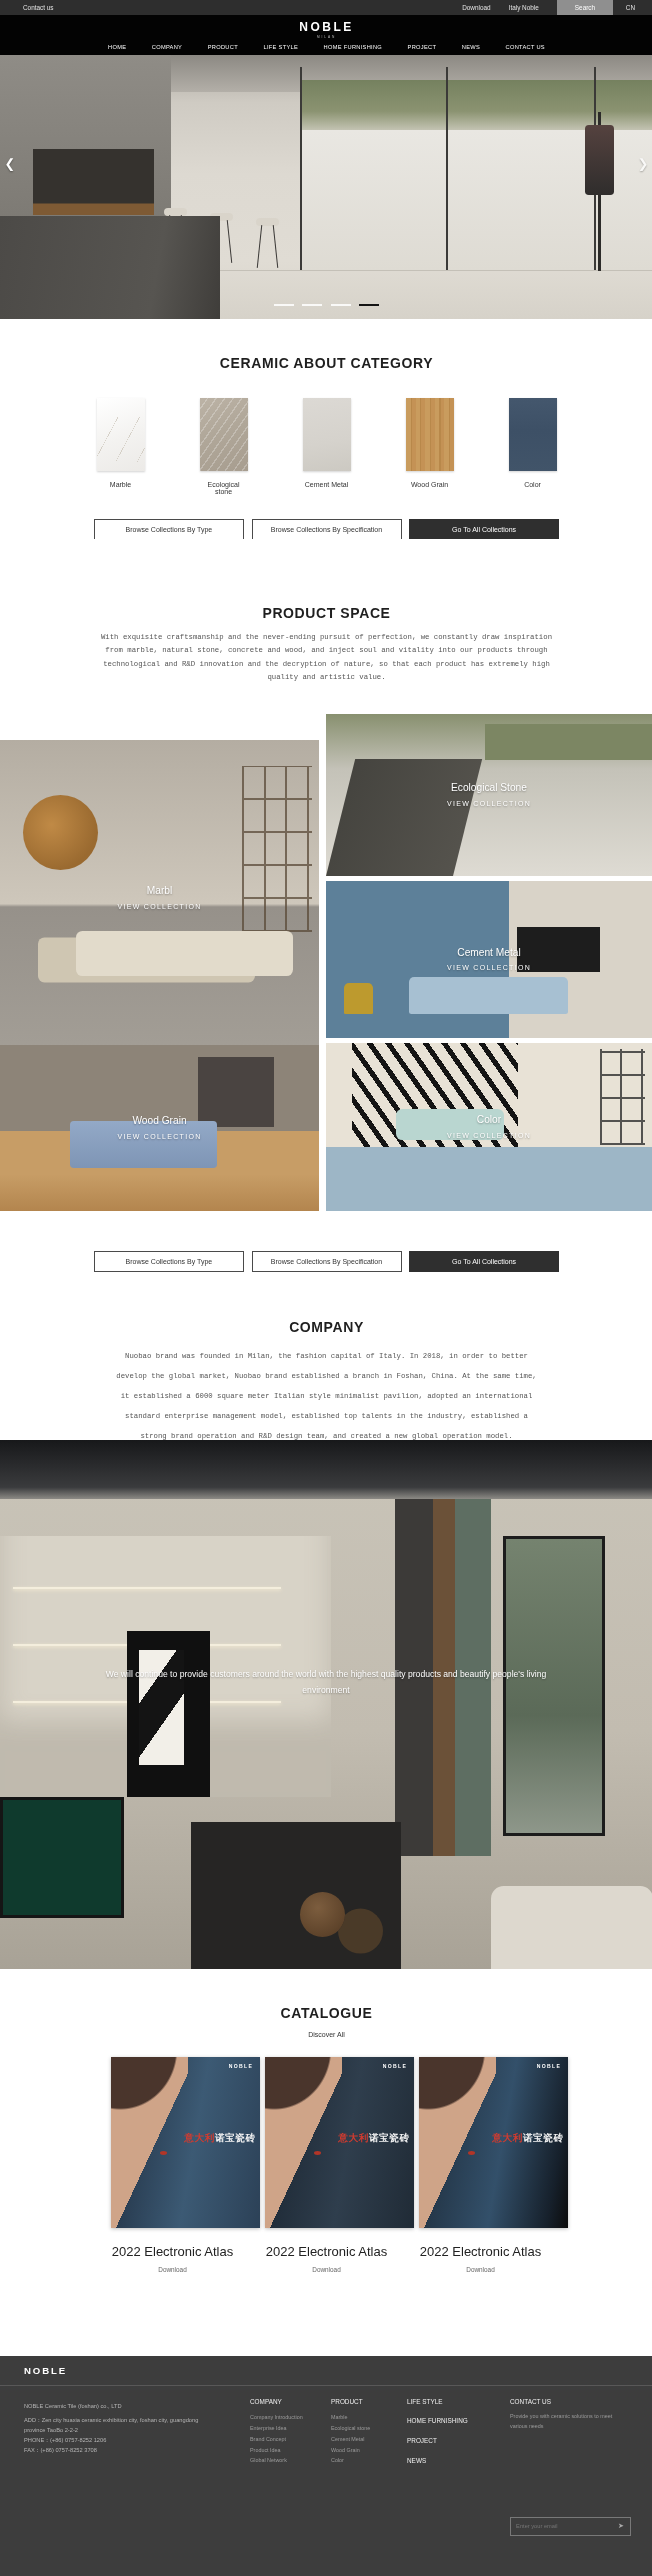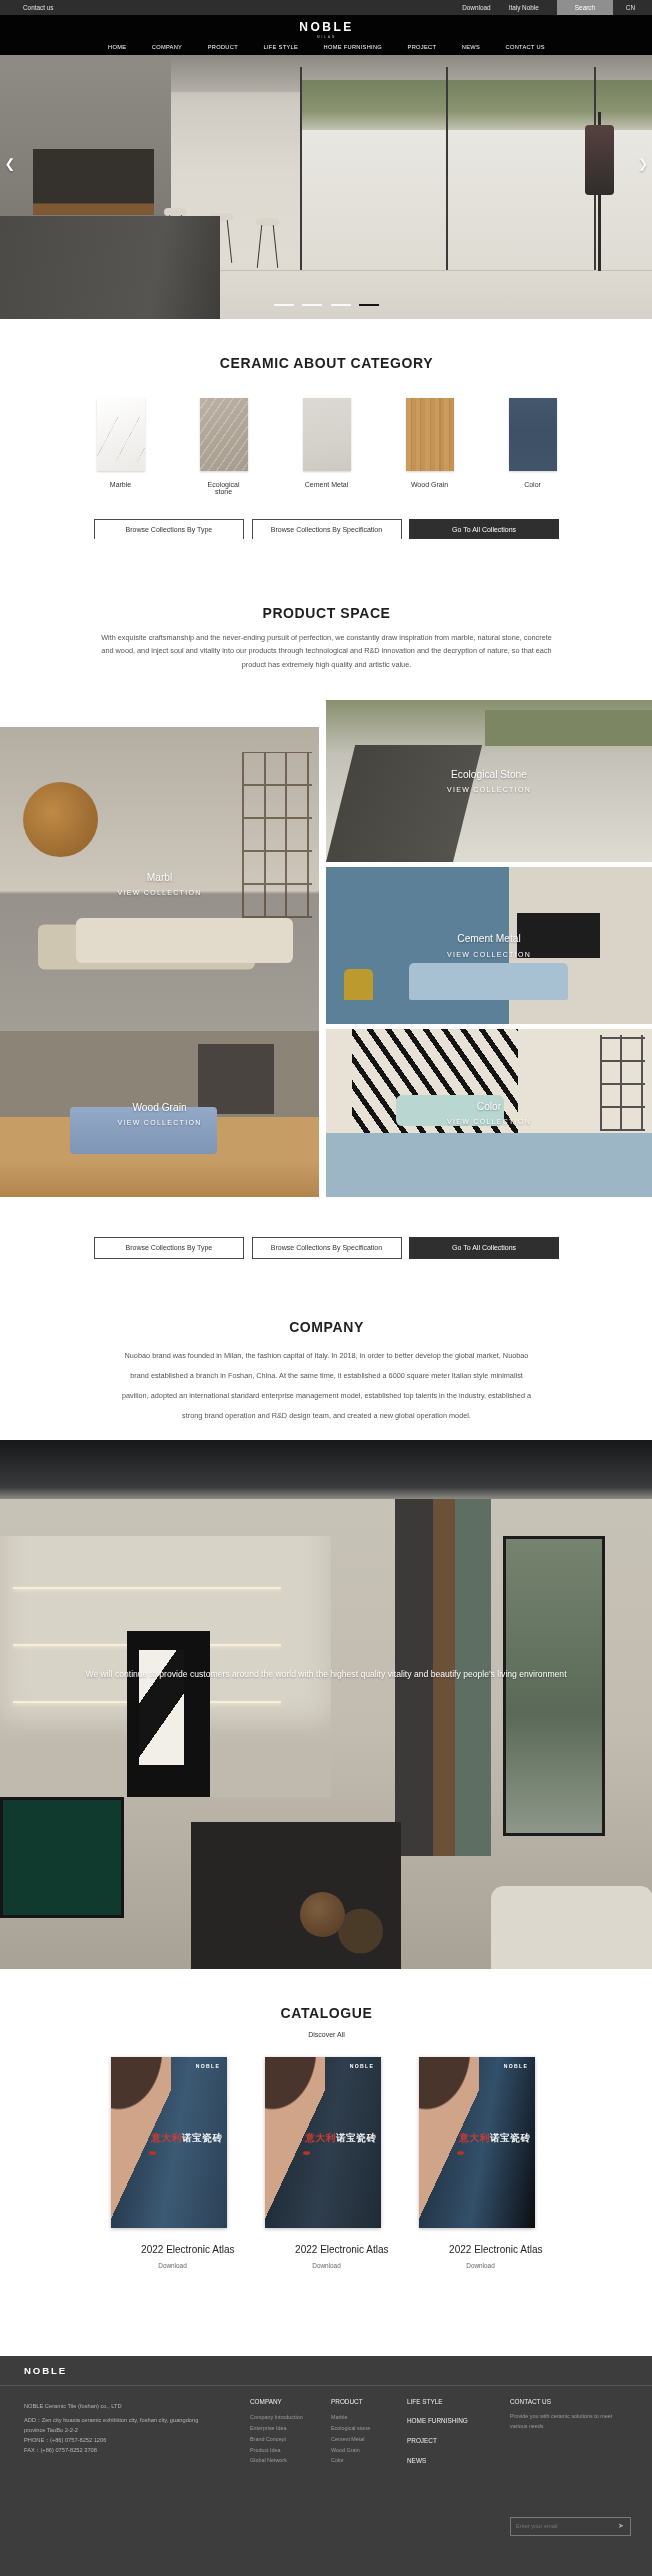--- a/index.html
+++ b/index.html
@@ -40,21 +40,21 @@
   .stool .leg.l { left:3.2px; transform:rotate(6deg); } .stool .leg.r { right:3.2px; transform:rotate(-6deg); }
   .h-floorline { position:absolute; left:171px; top:215px; width:482px; height:1.3px; background:#c4c0b7; }
   .chev { position:absolute; top:101px; color:#fff; font-size:12.7px; cursor:pointer; text-shadow:0 0.6px 1.9px rgba(0,0,0,.4); }
   .chev.left { left:4.5px; } .chev.right { right:4.5px; opacity:.75; }
   .dashes { position:absolute; left:0; right:0; top:249px; display:flex; justify-content:center; gap:8.3px; }
   .dash { width:20px; height:1.9px; background:rgba(255,255,255,.85); cursor:pointer; }
   .dash.active { background:#141414; }
 
   
   .sec-title { text-align:center; font-size:14px; font-weight:bold; color:#1f1f1f; letter-spacing:0.6px; }
-  .sec-para { text-align:center; font-size:7.3px; color:#555; }
+  .sec-para { text-align:center; font-size:7.3px; color:#555;font-family:Liberation Mono, monospace; }
   .btn-row { display:flex; justify-content:center; gap:7.6px; }
   .btn { width:150px; height:21.7px; display:flex; align-items:center; justify-content:center;
          background:#fff; border:0.6px solid #4a4a4a; font-size:7px; color:#333; cursor:pointer; font-family:inherit; }
   .btn.dark { background:#2f2f2f; border-color:#2f2f2f; color:#fff; }
 
   
   .sec-category { height:220px; overflow:hidden; padding-top:36px; }
   .tiles { margin-top:27px; display:flex; justify-content:center; gap:55px; }
   .tile { width:48px; text-align:center; cursor:pointer; }
   .swatch { width:48px; height:73px; position:relative; overflow:hidden; box-shadow:0 0.6px 1.9px rgba(0,0,0,.18); }
@@ -121,33 +121,33 @@
   .a-table { left:300px; top:452px; width:45px; height:45px; border-radius:50%; background:radial-gradient(circle at 40% 35%,#7c5d3e 0%,#5a4028 80%); box-shadow:38px 16.6px 0 #4a3a28; }
   .a-title { position:absolute; left:0; right:0; top:145px; text-align:center; color:#fff; font-size:17px; font-weight:bold; letter-spacing:1.3px; text-shadow:0 0.6px 2.5px rgba(0,0,0,.3); }
   .a-para { position:absolute; left:84px; width:484px; top:226px; text-align:center; color:#fff; font-size:8.6px; line-height:16.6px; text-shadow:0 0.6px 1.9px rgba(0,0,0,.35); }
 
   
   .sec-catalogue { height:387px; overflow:hidden; padding-top:36px; }
   .sec-catalogue .sec-para { margin-top:9px; line-height:12.7px; max-width:408px; margin-left:auto; margin-right:auto; }
   .discover { margin-top:10.2px; text-align:center; font-size:7px; color:#333; cursor:pointer; }
   .cards { margin-top:19px; display:flex; justify-content:center; gap:30px; }
   .card { width:124px; cursor:pointer; }
-  .cover { position:relative; width:116px; height:171px; overflow:hidden; box-shadow:0 1.3px 3.8px rgba(0,0,0,.25); }
+  .cover { position:relative; width:149px; height:171px; overflow:hidden; box-shadow:0 1.3px 3.8px rgba(0,0,0,.25); }
   .cover-1 { background:linear-gradient(100deg,#223245 0 8%,#3c5a74 55%,#2c4157 100%); }
   .cover-2 { background:linear-gradient(100deg,#1c2733 0 8%,#2f3e4d 55%,#202b36 100%); }
   .cover-3 { background:linear-gradient(100deg,#1f2e3d 0 8%,#33506a 55%,#16202b 88%,#0c0c0c 100%); }
   .face { position:absolute; left:0; top:0; width:52%; height:100%;
       background:linear-gradient(115deg,#cfa488 0 54%,transparent 54%); }
   .hair { position:absolute; left:0; top:-7.6px; width:52%; height:42%;
       background:radial-gradient(ellipse at 12% 0%, #4a352c 58%, transparent 60%); }
   .lips { position:absolute; left:33%; top:55%; width:7px; height:3.8px; border-radius:50%; background:#b23527; }
   .cover-brand { position:absolute; right:6.4px; top:6.4px; color:#fff; font-size:5.1px; font-weight:bold; letter-spacing:1.3px; }
   .cover-title { position:absolute; left:0; right:3.8px; top:44%; text-align:right; font-size:9.6px; font-weight:bold; letter-spacing:0.6px; }
   .cover-title .red { color:#d23b2f; } .cover-title .white { color:#f4f4f4; }
-  .card-name { margin-top:16.6px; text-align:right; font-size:10px; color:#222; }
+  .card-name { margin-top:16.6px; text-align:center; font-size:13px; color:#222; }
   .card-dl { margin-top:6.4px; text-align:center; font-size:6.4px; color:#666; cursor:pointer; }
 
   
   .site-footer { position:relative; height:221px; background:#3d3d3d; color:#b0b0b0; }
   .f-logo { position:absolute; left:24px; top:9px; color:#fff; font-size:9.6px; font-weight:bold; letter-spacing:1.9px; }
   .f-divider { position:absolute; left:0; right:0; top:29px; border-top:0.6px solid #585858; }
   .f-info { position:absolute; left:24px; top:45px; width:191px; font-size:5.7px; line-height:10.2px; color:#b5b5b5; }
   .f-info .nm { margin-bottom:3.8px; }
   .f-col { position:absolute; top:42px; }
   .f-col-company { left:250px; } .f-col-product { left:331px; }
@@ -328,21 +328,21 @@
     <div class="art a-shelf" style="left:12.7px; top:147px;"></div>
     <div class="art a-shelf" style="left:12.7px; top:204px;"></div>
     <div class="art a-shelf" style="left:12.7px; top:261px;"></div>
     <div class="art a-frame"></div>
     <div class="art a-corridor"></div>
     <div class="art a-screen"></div>
     <div class="art a-tv"></div>
     <div class="art a-cabinet"></div>
     <div class="art a-sofa"></div>
     <div class="art a-table"></div>
-    <div class="a-para">We will continue to provide customers around the world with the highest quality vitality and beautify people's living environment</div>
+    <div class="a-para">We will continue to provide customers around the world with the highest quality products and beautify people's living environment</div>
   </section>
 
   <section class="sec-catalogue">
     <h2 class="sec-title">CATALOGUE</h2>
     <div class="discover">Discover All</div>
     <div class="cards">
       <div class="card">
         <div class="cover cover-1">
           <div class="face"></div>
           <div class="hair"></div>

